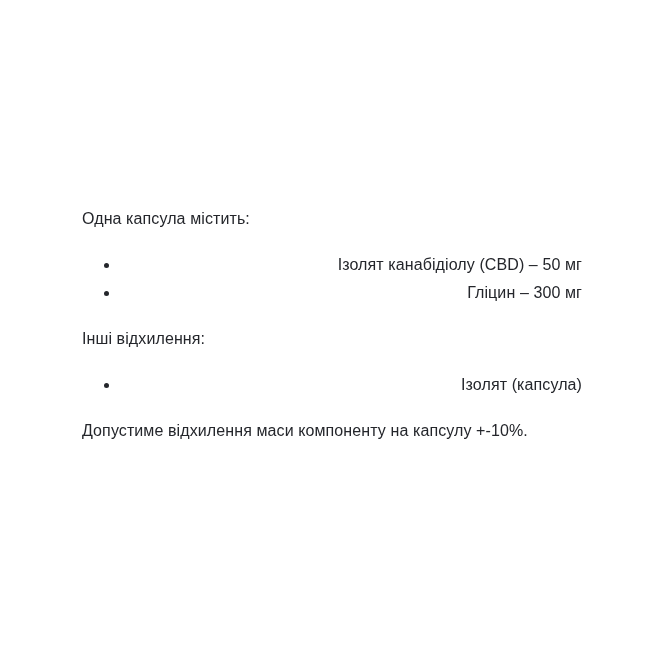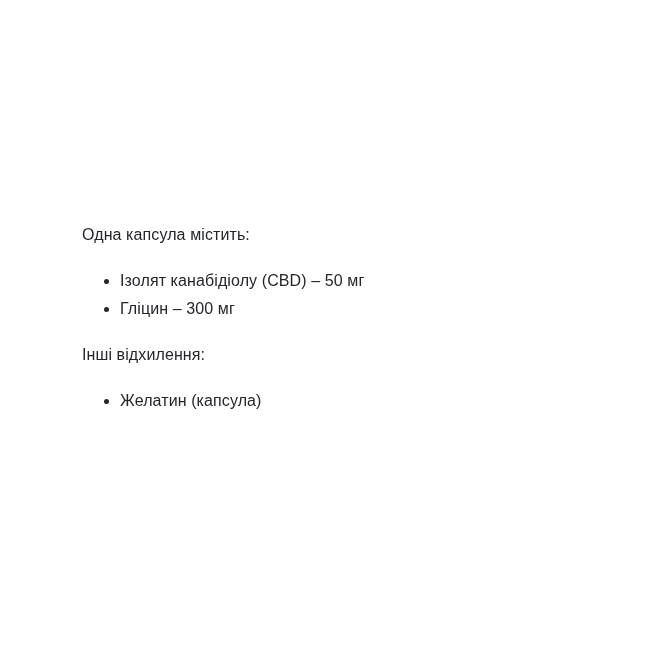--- a/index.html
+++ b/index.html
@@ -18,26 +18,27 @@
   .content {
     position: absolute;
     left: 82px;
     top: 205px;
     width: 500px;
     font-size: 16px;
     line-height: 28px;
     letter-spacing: 0.1px;
   }
   .content p {
-    margin: 16px 0 18px 0;
+    margin: 0 0 18px 0;
   }
   .content ul {
     margin: 0 0 18px 0;
     padding: 0 0 0 38px;
     list-style: disc outside;
+    text-align: right;
   }
   .content li {
     margin: 0;
     padding: 0;
   }
   .content p.note {
     margin-bottom: 0;
     white-space: nowrap;
   }
 </style>
@@ -49,17 +50,18 @@
   <p>Одна капсула містить:</p>
 
   <ul>
     <li>Ізолят канабідіолу (CBD) – 50 мг</li>
     <li>Гліцин – 300 мг</li>
   </ul>
 
   <p>Інші відхилення:</p>
 
   <ul>
-    <li>Желатин (капсула)</li>
+    <li>Ізолят (капсула)</li>
   </ul>
 
+  <p class="note">Допустиме відхилення маси компоненту на капсулу +-10%.</p>
 
 </div>
 
 </body></html>

